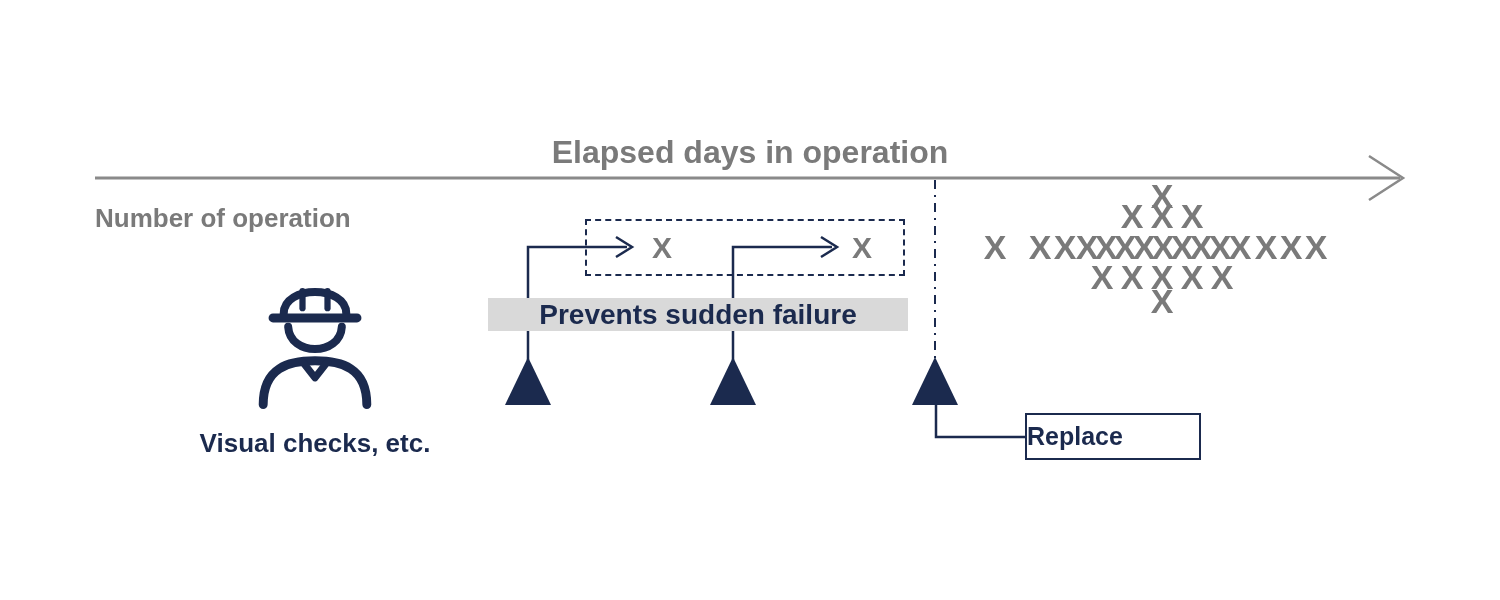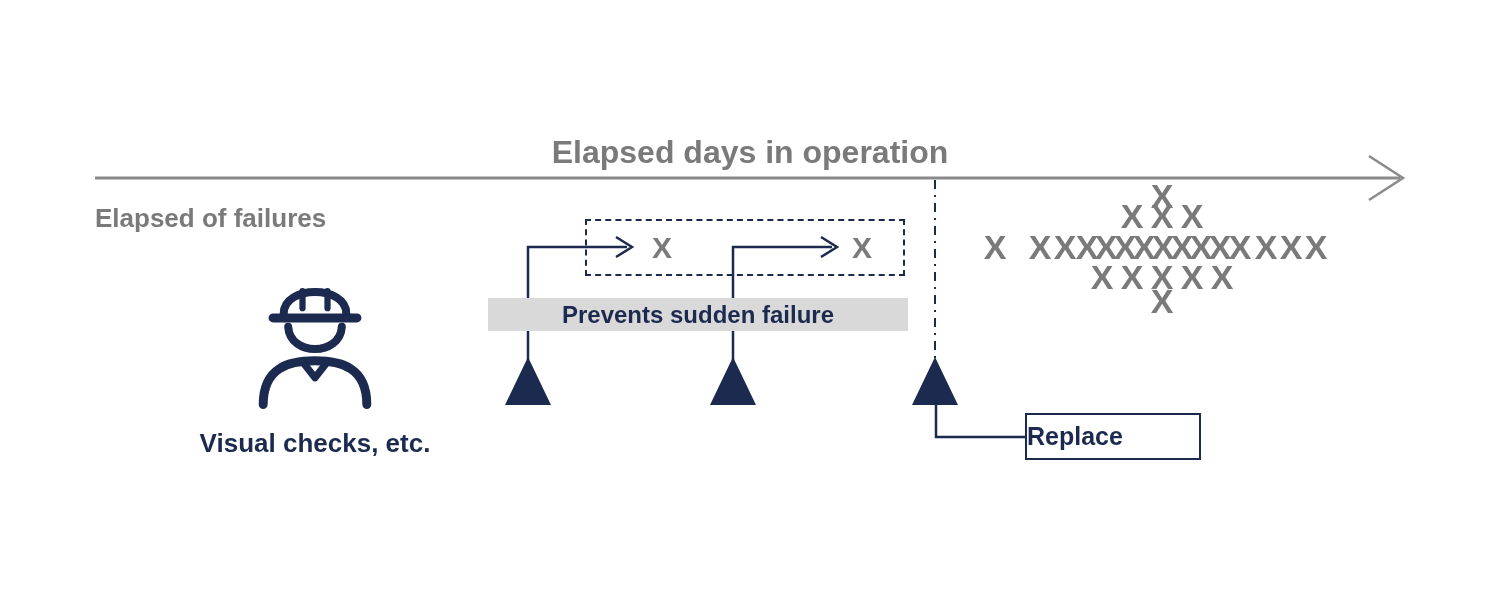--- a/index.html
+++ b/index.html
@@ -28,21 +28,21 @@
   }
   .box-x{
     position:absolute;top:50%;transform:translate(-50%,-50%);
     font-size:30px;font-weight:bold;color:#7a7a7a;
   }
   .box-x.x1{left:75px;}
   .box-x.x2{left:275px;}
 
   .highlight-bar{
     left:488px;top:298px;width:420px;height:33px;
-    background:#d9d9d9;text-align:center;line-height:33px;font-size:24px;
+    background:#d9d9d9;text-align:center;line-height:33px;font-size:28px;
     z-index:3;
   }
 
   .triangle{
     width:0;height:0;
     border-left:23px solid transparent;
     border-right:23px solid transparent;
     border-bottom:48px solid #1b2a4e;
     z-index:4;
   }
@@ -70,21 +70,21 @@
 
 <div class="canvas">
 
   <svg class="abs timeline-svg" width="1420" height="210" viewBox="0 0 1420 210">
     <line x1="95" y1="178" x2="1400" y2="178" stroke="#8a8a8a" stroke-width="3"></line>
     <path d="M1369,156 L1403,178 L1369,200" fill="none" stroke="#8a8a8a" stroke-width="2.5"></path>
   </svg>
 
   <div class="abs timeline-title gray-text">Elapsed days in operation</div>
 
-  <div class="abs axis-label gray-text">Elapsed of failures</div>
+  <div class="abs axis-label gray-text">Number of operation</div>
 
   <svg class="abs worker-svg" width="134" height="143" viewBox="0 0 150 160">
     <g stroke="#1b2a4e" fill="none" stroke-linecap="round">
       <path d="M40,52 C40,20 110,20 110,52" stroke-width="9"></path>
       <path d="M61,27 V46" stroke-width="7"></path>
       <path d="M89,27 V46" stroke-width="7"></path>
       <path d="M28,57 H122" stroke-width="10"></path>
       <path d="M45,67 C47,100 103,100 105,67" stroke-width="9"></path>
       <path d="M17,154 C17,112 46,105 75,105 C104,105 133,112 133,154" stroke-width="10"></path>
       <path d="M61,106 L75,124 L89,106" stroke-width="8" stroke-linejoin="round"></path>

